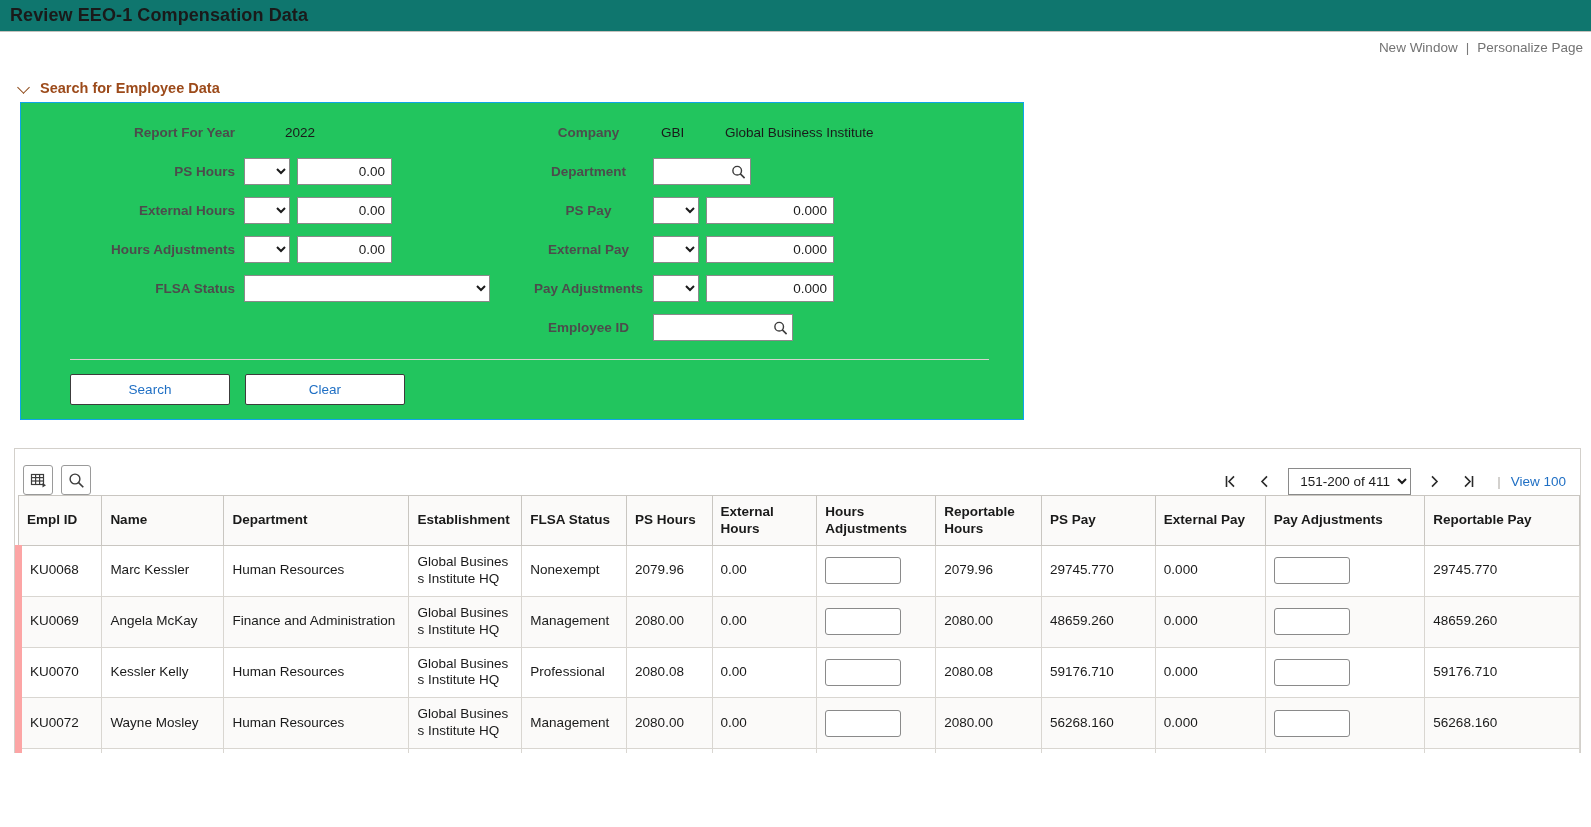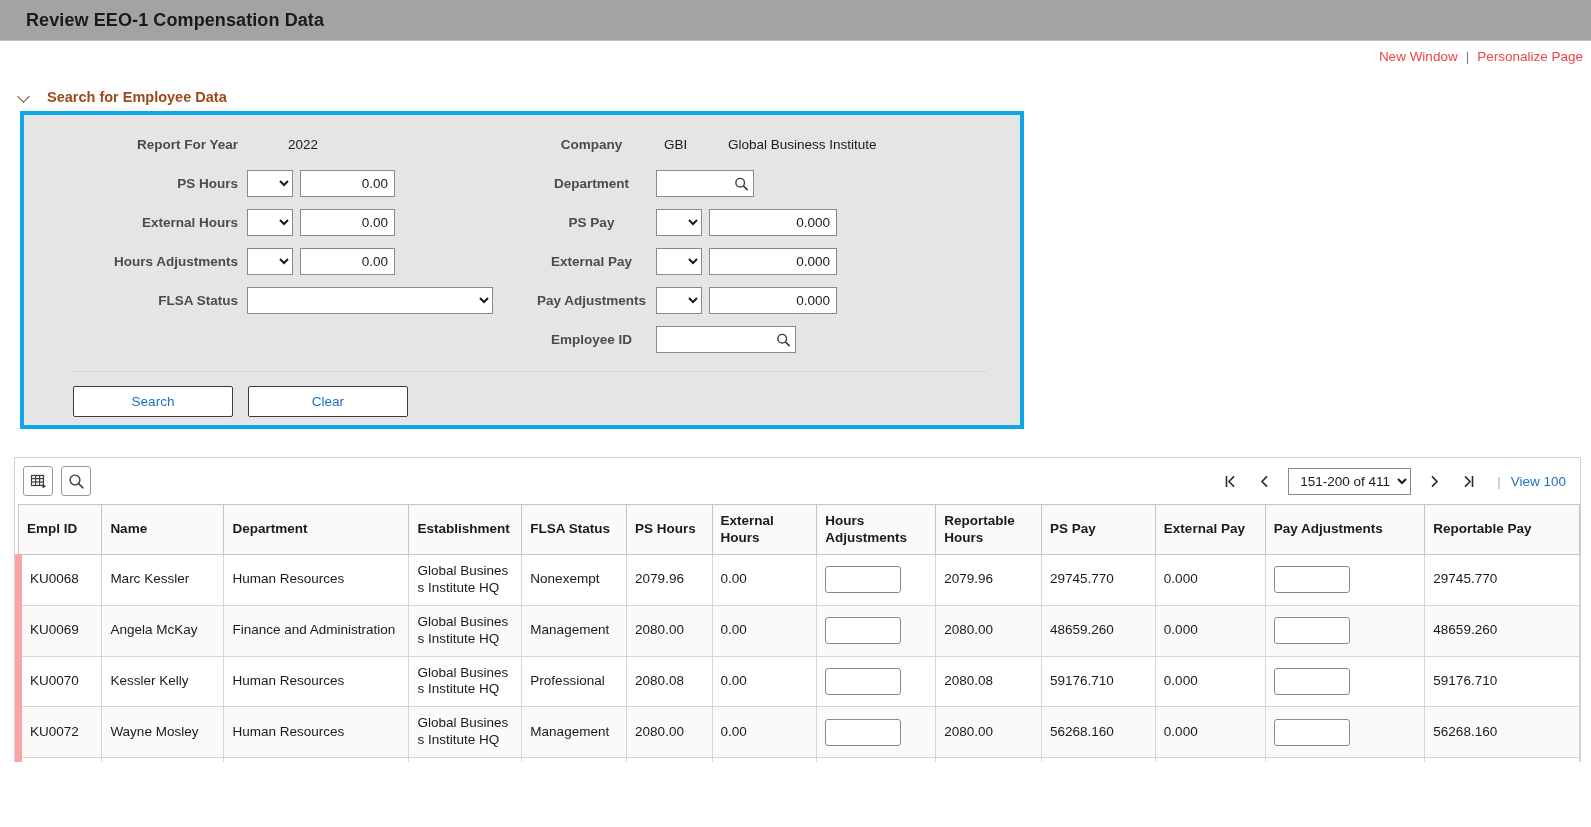--- a/index.html
+++ b/index.html
@@ -8,56 +8,56 @@
     margin: 0; padding: 0;
     width: 1591px; height: 827px;
     overflow: hidden;
     background: #ffffff;
     font-family: "Liberation Sans", sans-serif;
     color: #000;
   }
 
   
   .page-header {
-    height: 41px;
-    background: #a3a3a3;
+    height: 32px;
+    background: #0f766e;
     border-bottom: 1px solid #c5c2bd;
     display: flex;
     align-items: center;
-    padding-left: 26px;
+    padding-left: 10px;
   }
   .page-title {
     font-size: 18px;
     font-weight: bold;
     color: #1a1a1a;
     letter-spacing: 0.1px;
   }
 
   
   .links-row {
     height: 30px;
     display: flex;
     align-items: center;
     justify-content: flex-end;
     padding-right: 8px;
     gap: 8px;
     font-size: 13.5px;
   }
   .toplink {
-    color: #ef4444;
+    color: #737373;
     text-decoration: none;
     cursor: pointer;
   }
   .link-sep { color: #7a7a7a; }
 
   
   .section-head {
     display: flex;
     align-items: center;
-    gap: 16px;
+    gap: 9px;
     margin: 18px 0 6px 18px;
     cursor: pointer;
     width: fit-content;
   }
   .chev {
     width: 13px; height: 13px;
     position: relative;
     display: inline-block;
   }
   .chev::before {
@@ -72,23 +72,23 @@
   .section-title {
     color: #9c4a1a;
     font-weight: bold;
     font-size: 14.5px;
   }
 
   
   .search-panel {
     margin: 0 0 0 20px;
     width: 1004px;
-    border: 4px solid #0ea5e9;
-    background: #e5e5e5;
-    padding: 10px 0 8px 0;
+    border: 1px solid #0ea5e9;
+    background: #22c55e;
+    padding: 10px 0 14px 0;
   }
   .form-grid {
     display: flex;
   }
   .form-col {
     display: flex;
     flex-direction: column;
   }
   .form-col.left  { width: 512px; }
   .form-col.right { width: 470px; }
@@ -193,21 +193,21 @@
     margin-left: 14px;
   }
   .grid-shell {
     margin: 3px 10px 0 14px;
     border: 1px solid #d3d0cb;
     border-bottom: none;
     background: #fff;
   }
   .grid-toolbar {
     display: flex;
-    align-items: center;
+    align-items: flex-end;
     height: 46px;
     padding: 0 8px 0 8px;
   }
   .icon-btn {
     width: 30px; height: 30px;
     border: 1px solid #9a9a9a;
     border-radius: 3px;
     background: #fff;
     display: flex;
     align-items: center;

